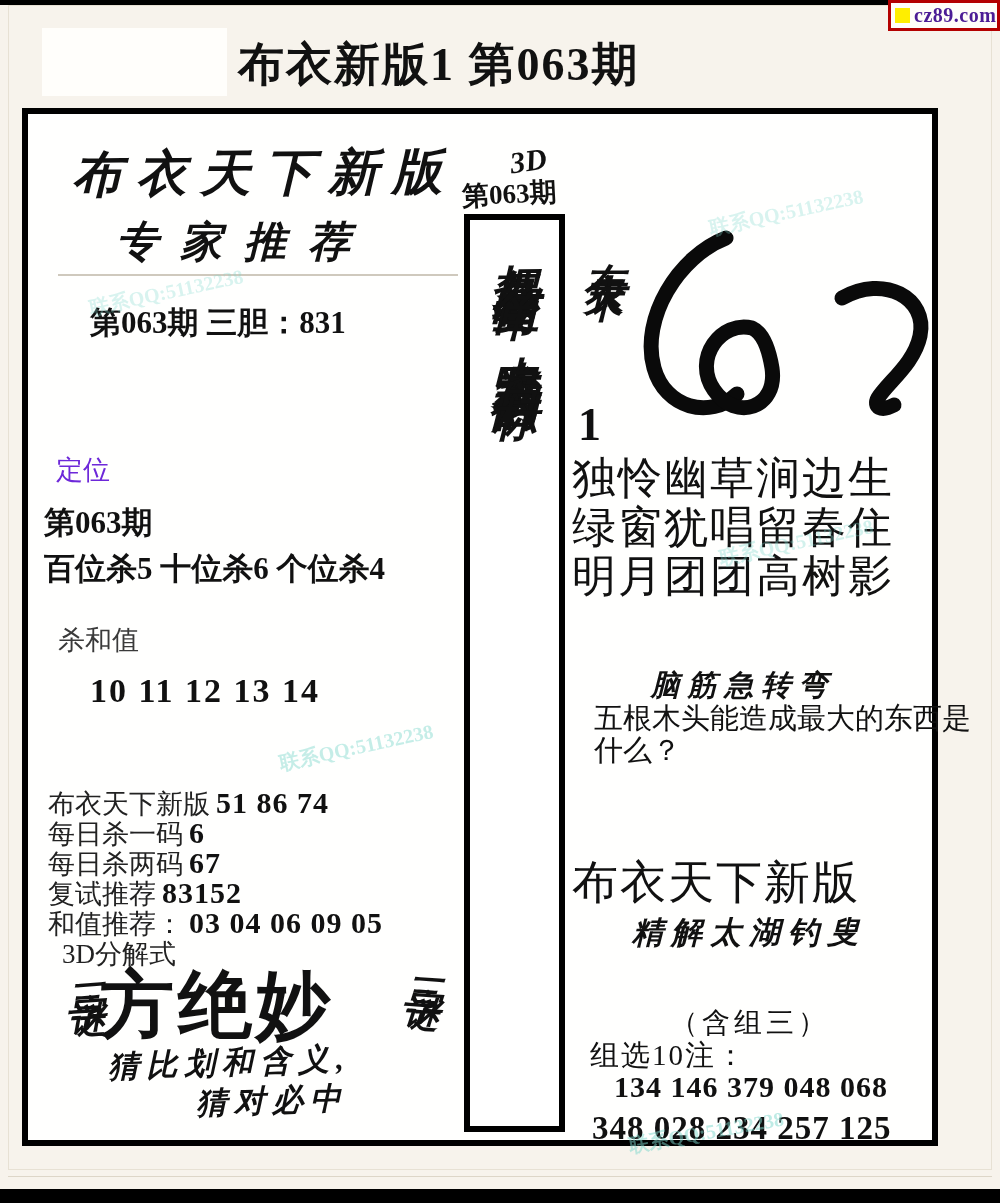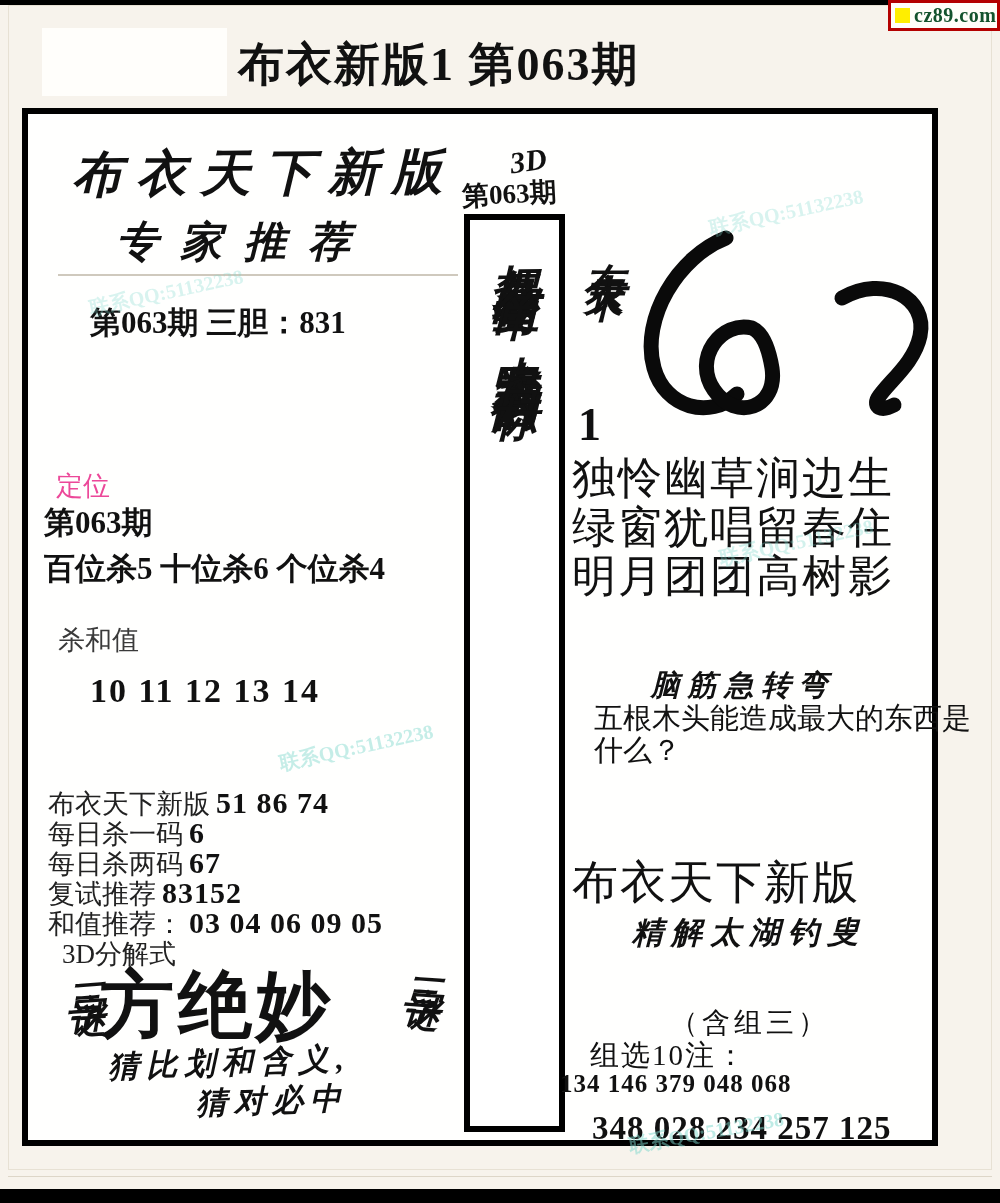--- a/index.html
+++ b/index.html
@@ -21,21 +21,21 @@
   .white-patch{ left:42px; top:28px; width:185px; height:68px; background:#fffefb; }
 
   
   .badge {
     left:888px; top:0; width:112px; height:31px;
     background:#fffef9; border:3px solid #b40000;
     display:flex; align-items:center; gap:4px; padding:0 4px;
     z-index:5;
   }
   .badge .sq { width:15px; height:15px; background:#ffee00; flex:0 0 auto; }
-  .badge .txt { color:#14532d; font-size:20px; font-weight:bold; letter-spacing:0.5px; }
+  .badge .txt { color:#4c1d95; font-size:20px; font-weight:bold; letter-spacing:0.5px; }
 
   .page-title {
     left:238px; top:34px; font-size:46px; font-weight:bold; letter-spacing:2px;
     white-space:nowrap;
   }
 
   
   .main-box {
     left:22px; top:108px; width:916px; height:1038px;
     border:6px solid #000; background:#fffffe;
@@ -46,21 +46,21 @@
   .brand {
     left:44px; top:26px; font-size:50px; font-weight:bold; font-style:italic;
     letter-spacing:14px; white-space:nowrap; transform:rotate(-0.5deg);
   }
   .subtitle {
     left:88px; top:100px; font-size:42px; font-weight:bold; font-style:italic;
     letter-spacing:22px; white-space:nowrap;
   }
   .subtitle-rule { left:30px; top:160px; width:400px; height:2px; background:#cfc9bd; }
   .dan-line { left:62px; top:188px; font-size:31px; font-weight:bold; white-space:nowrap; }
-  .dingwei  { left:28px; top:338px; font-size:27px; color:#ec4899;margin-top:16px; }
+  .dingwei  { left:28px; top:338px; font-size:27px; color:#6d28d9; }
   .issue2   { left:16px; top:388px; font-size:31px; font-weight:bold; }
   .kill-line{ left:16px; top:434px; font-size:31px; font-weight:bold; white-space:nowrap; }
   .shz-label{ left:30px; top:508px; font-size:27px; color:#3a3a3a; }
   .shz-vals { left:62px; top:558px; font-size:34px; font-weight:bold; letter-spacing:2px; }
 
   .daily { left:20px; top:672px; width:420px; }
   .daily .row { display:flex; align-items:baseline; height:30px; white-space:nowrap; }
   .daily .lab { font-size:27px; color:#222; }
   .daily .val { font-size:30px; font-weight:bold; margin-left:6px; letter-spacing:1px; }
   .daily .row.indent .lab { padding-left:14px; }
@@ -106,21 +106,21 @@
   .bt-q   { left:566px; top:588px; width:380px; font-size:29px; line-height:32px; }
   .os-title { left:556px; top:694px; width:330px; text-align:center; font-size:35px;
               font-weight:bold; font-style:italic; letter-spacing:12px; }
   .os-text  { left:544px; top:738px; font-size:46px; letter-spacing:2px; white-space:nowrap; }
   .taihu    { left:556px; top:798px; width:330px; text-align:center; font-size:31px;
               font-weight:bold; font-style:italic; letter-spacing:8px; }
   .fc-line  { left:564px; top:856px; font-size:29px; white-space:nowrap; }
   .fc-line .fc-val { font-size:34px; font-weight:bold; letter-spacing:1px; }
   .fc-note  { left:642px; top:890px; font-size:28px; letter-spacing:4px; }
   .zx-label { left:562px; top:922px; font-size:29px; letter-spacing:2px; }
-  .zx-row1  { left:532px; top:956px; font-size:25px; font-weight:bold; letter-spacing:1px;
+  .zx-row1  { left:586px; top:956px; font-size:30px; font-weight:bold; letter-spacing:1px;
               white-space:nowrap; }
   .zx-row2  { left:564px; top:996px; font-size:33px; font-weight:bold; letter-spacing:1px;
               white-space:nowrap; }
 
   
   .wm { position:absolute; color:#7fd8cd; opacity:0.45; font-size:20px; font-weight:bold;
         transform:rotate(-12deg); white-space:nowrap; pointer-events:none; }
   .wm1 { left:250px; top:620px; }
   .wm2 { left:690px; top:415px; opacity:0.35; }
   .wm3 { left:600px; top:1005px; opacity:0.5; transform:rotate(-10deg); }

